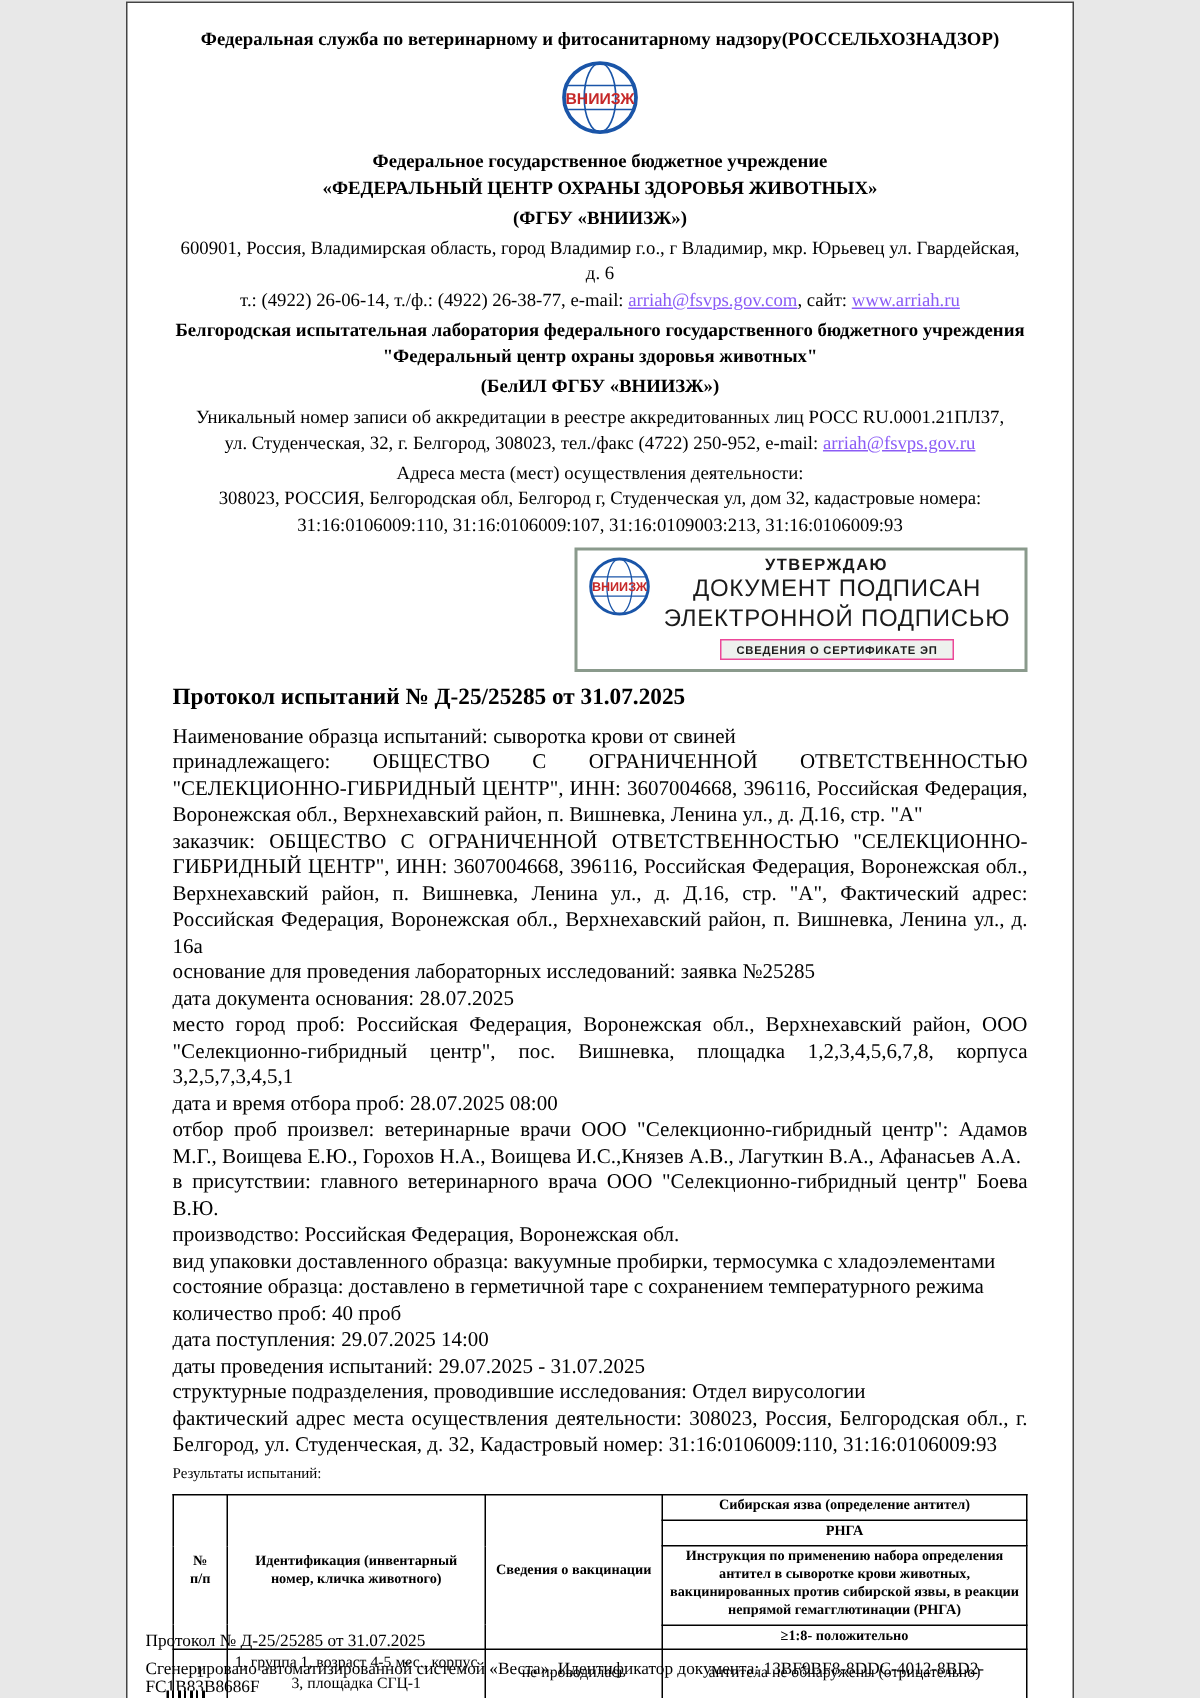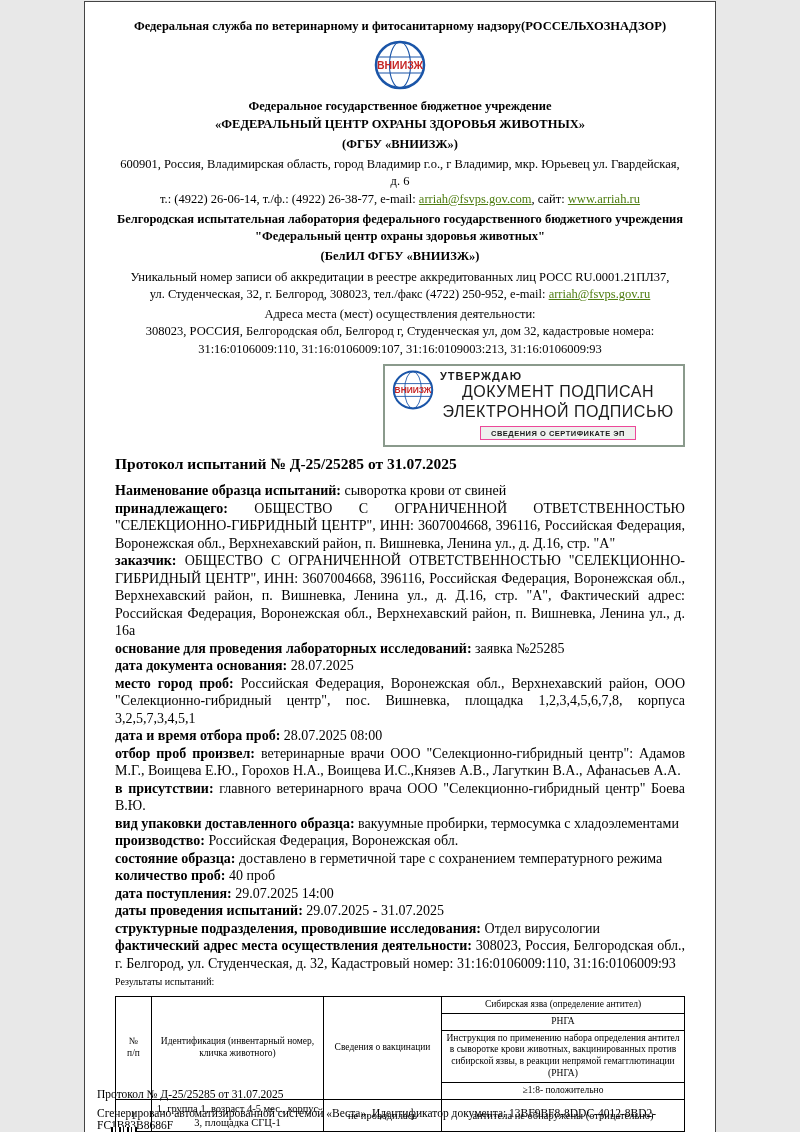--- a/index.html
+++ b/index.html
@@ -6,52 +6,52 @@
   html,body { background:#e8e8e8; }
   body { font-family:"Liberation Serif", serif; color:#000; }
   .page {
     width:632px; height:1132px; margin:1px auto; background:#fff;
     border:1px solid #444; padding:16px 30px 0 30px;
     position:relative; overflow:hidden;
   }
   .b { font-weight:bold; }
   .hline { font-size:12.5px; line-height:1.38; text-align:center; }
   .hline.sp { margin-top:3px; }
-  a.link { color:#4d7c0f; text-decoration:underline; cursor:pointer; }
+  a.link { color:#8b5cf6; text-decoration:underline; cursor:pointer; }
   .logo-wrap { text-align:center; margin:5px 0 4px 0; }
   
   .stamp-area { display:flex; justify-content:flex-end; margin:6px 0 2px 0; }
   .stamp {
     width:302px; border:2px solid #8a9a8c; padding:4px 7px 5px 7px;
     font-family:"Liberation Sans", sans-serif; color:#1b1b1b; background:#fff;
   }
   .stamp-top { display:flex; align-items:flex-start; gap:6px; }
   .stamp-head { flex:1; text-align:center; }
-  .stamp-approve { font-size:11px; font-weight:bold; letter-spacing:1px; text-align:left; padding-right:14px; }
+  .stamp-approve { font-size:11px; font-weight:bold; letter-spacing:1px; text-align:center; padding-right:14px; }
   .stamp-signed { font-size:16px; font-weight:normal; letter-spacing:.5px; line-height:1.25; }
   .stamp-cert-box {
     display:inline-block; border:1px solid #ec4899; background:#eef1ee;
     font-size:7.5px; font-weight:bold; padding:1.5px 10px; margin-top:3px; letter-spacing:.5px;
   }
   .stamp-details { font-size:7.5px; line-height:1.35; margin-top:3px; }
   .stamp-date { font-size:8.5px; font-weight:bold; margin-top:1px; }
   
   .doc-title { font-size:15.5px; font-weight:bold; margin:8px 0 9px 0; }
   
   .fields { font-size:14px; line-height:17.5px; }
   .field { text-align:justify; }
-  .field .lbl { font-weight:bold; }
+  .field .lbl { font-weight:normal; }
   .results-heading { font-weight:normal; font-size:10px; margin-top:1px; }
   
   table.results { width:100%; border-collapse:collapse; margin-top:5px; table-layout:fixed; }
   .results th, .results td {
     border:1px solid #000; padding:2px 4px; text-align:center; vertical-align:middle;
     font-family:"Liberation Serif", serif;
   }
-  .results th { font-weight:normal; font-size:9.5px; line-height:1.25; }
+  .results th { font-weight:bold; font-size:9.5px; line-height:1.25; }
   .results td { font-size:10.5px; line-height:1.3; }
   .results .num-h { white-space:pre-line; }
   .results td.body-cell { height:30px; }
   
   .footer { position:absolute; left:12px; right:30px; bottom:1px; font-size:11.5px; }
   .footer .f1 { margin-bottom:7px; }
   .barcode-frag {
     position:absolute; left:26px; bottom:-2px; width:26px; height:7px;
     background:repeating-linear-gradient(90deg,#000 0 2px,#fff 2px 4px,#000 4px 5px,#fff 5px 8px);
   }
@@ -112,22 +112,22 @@
   <div class="fields">
     <p class="field"><span class="lbl">Наименование образца испытаний:</span> <span>сыворотка крови от свиней</span></p>
     <p class="field"><span class="lbl">принадлежащего:</span> <span>ОБЩЕСТВО С ОГРАНИЧЕННОЙ ОТВЕТСТВЕННОСТЬЮ "СЕЛЕКЦИОННО-ГИБРИДНЫЙ ЦЕНТР", ИНН: 3607004668, 396116, Российская Федерация, Воронежская обл., Верхнехавский район, п. Вишневка, Ленина ул., д. Д.16, стр. "А"</span></p>
     <p class="field"><span class="lbl">заказчик:</span> <span>ОБЩЕСТВО С ОГРАНИЧЕННОЙ ОТВЕТСТВЕННОСТЬЮ "СЕЛЕКЦИОННО-ГИБРИДНЫЙ ЦЕНТР", ИНН: 3607004668, 396116, Российская Федерация, Воронежская обл., Верхнехавский район, п. Вишневка, Ленина ул., д. Д.16, стр. "А", Фактический адрес: Российская Федерация, Воронежская обл., Верхнехавский район, п. Вишневка, Ленина ул., д. 16а</span></p>
     <p class="field"><span class="lbl">основание для проведения лабораторных исследований:</span> <span>заявка №25285</span></p>
     <p class="field"><span class="lbl">дата документа основания:</span> <span>28.07.2025</span></p>
     <p class="field"><span class="lbl">место город проб:</span> <span>Российская Федерация, Воронежская обл., Верхнехавский район, ООО "Селекционно-гибридный центр", пос. Вишневка, площадка 1,2,3,4,5,6,7,8, корпуса 3,2,5,7,3,4,5,1</span></p>
     <p class="field"><span class="lbl">дата и время отбора проб:</span> <span>28.07.2025 08:00</span></p>
     <p class="field"><span class="lbl">отбор проб произвел:</span> <span>ветеринарные врачи ООО "Селекционно-гибридный центр": Адамов М.Г., Воищева Е.Ю., Горохов Н.А., Воищева И.С.,Князев А.В., Лагуткин В.А., Афанасьев А.А.</span></p>
     <p class="field"><span class="lbl">в присутствии:</span> <span>главного ветеринарного врача ООО "Селекционно-гибридный центр" Боева В.Ю.</span></p>
+    <p class="field"><span class="lbl">производство:</span> <span>Российская Федерация, Воронежская обл.</span></p>
     <p class="field"><span class="lbl">вид упаковки доставленного образца:</span> <span>вакуумные пробирки, термосумка с хладоэлементами</span></p>
-    <p class="field"><span class="lbl">производство:</span> <span>Российская Федерация, Воронежская обл.</span></p>
     <p class="field"><span class="lbl">состояние образца:</span> <span>доставлено в герметичной таре с сохранением температурного режима</span></p>
     <p class="field"><span class="lbl">количество проб:</span> <span>40 проб</span></p>
     <p class="field"><span class="lbl">дата поступления:</span> <span>29.07.2025 14:00</span></p>
     <p class="field"><span class="lbl">даты проведения испытаний:</span> <span>29.07.2025 - 31.07.2025</span></p>
     <p class="field"><span class="lbl">структурные подразделения, проводившие исследования:</span> <span>Отдел вирусологии</span></p>
     <p class="field"><span class="lbl">фактический адрес места осуществления деятельности:</span> <span>308023, Россия, Белгородская обл., г. Белгород, ул. Студенческая, д. 32, Кадастровый номер: 31:16:0106009:110, 31:16:0106009:93</span></p>
     <div class="results-heading">Результаты испытаний:</div>
   </div>
 
   <table class="results">

